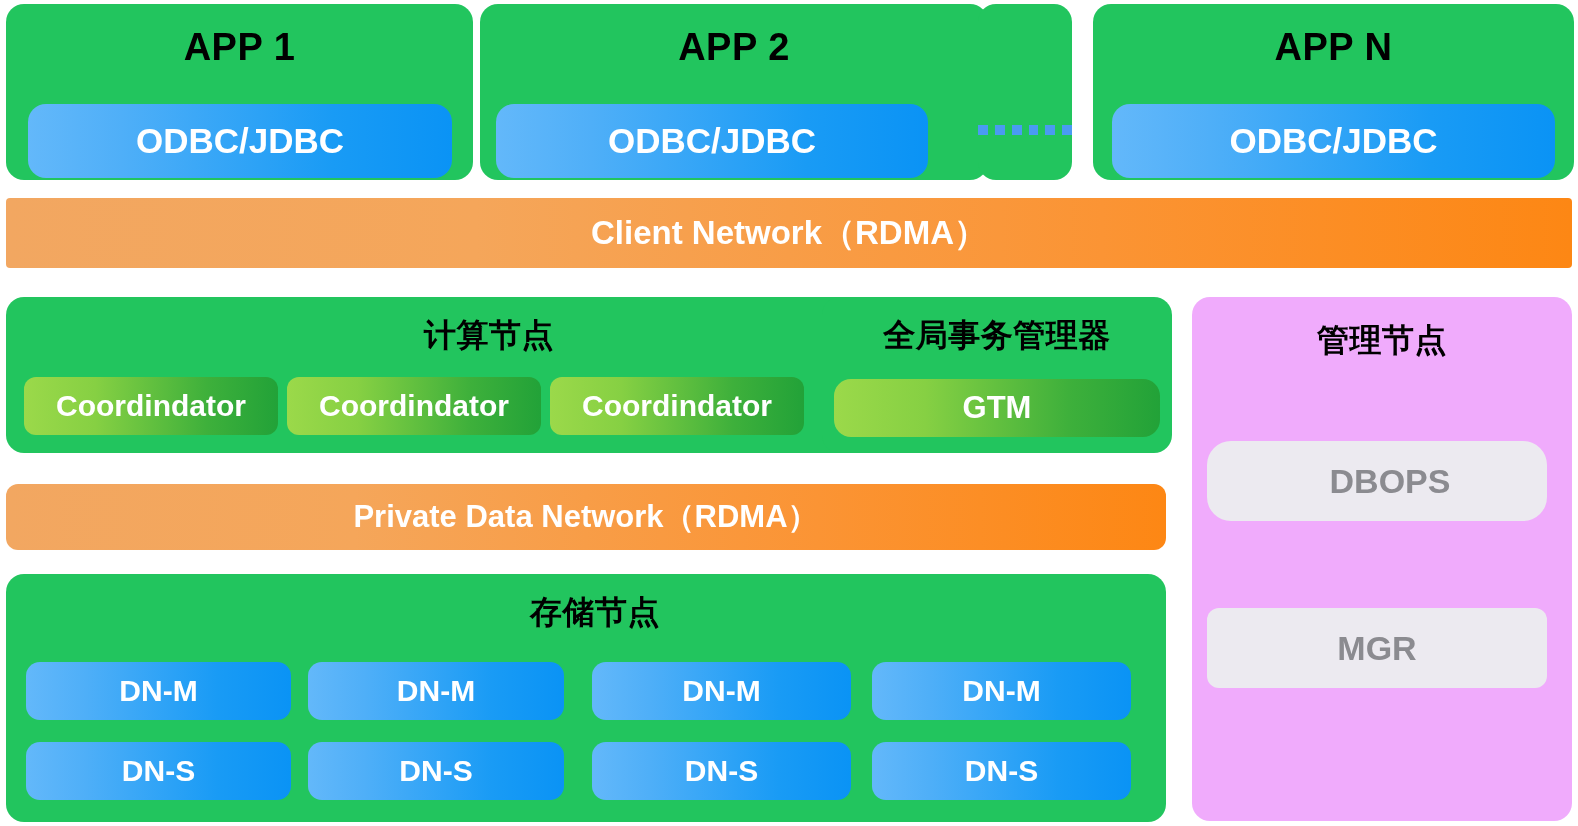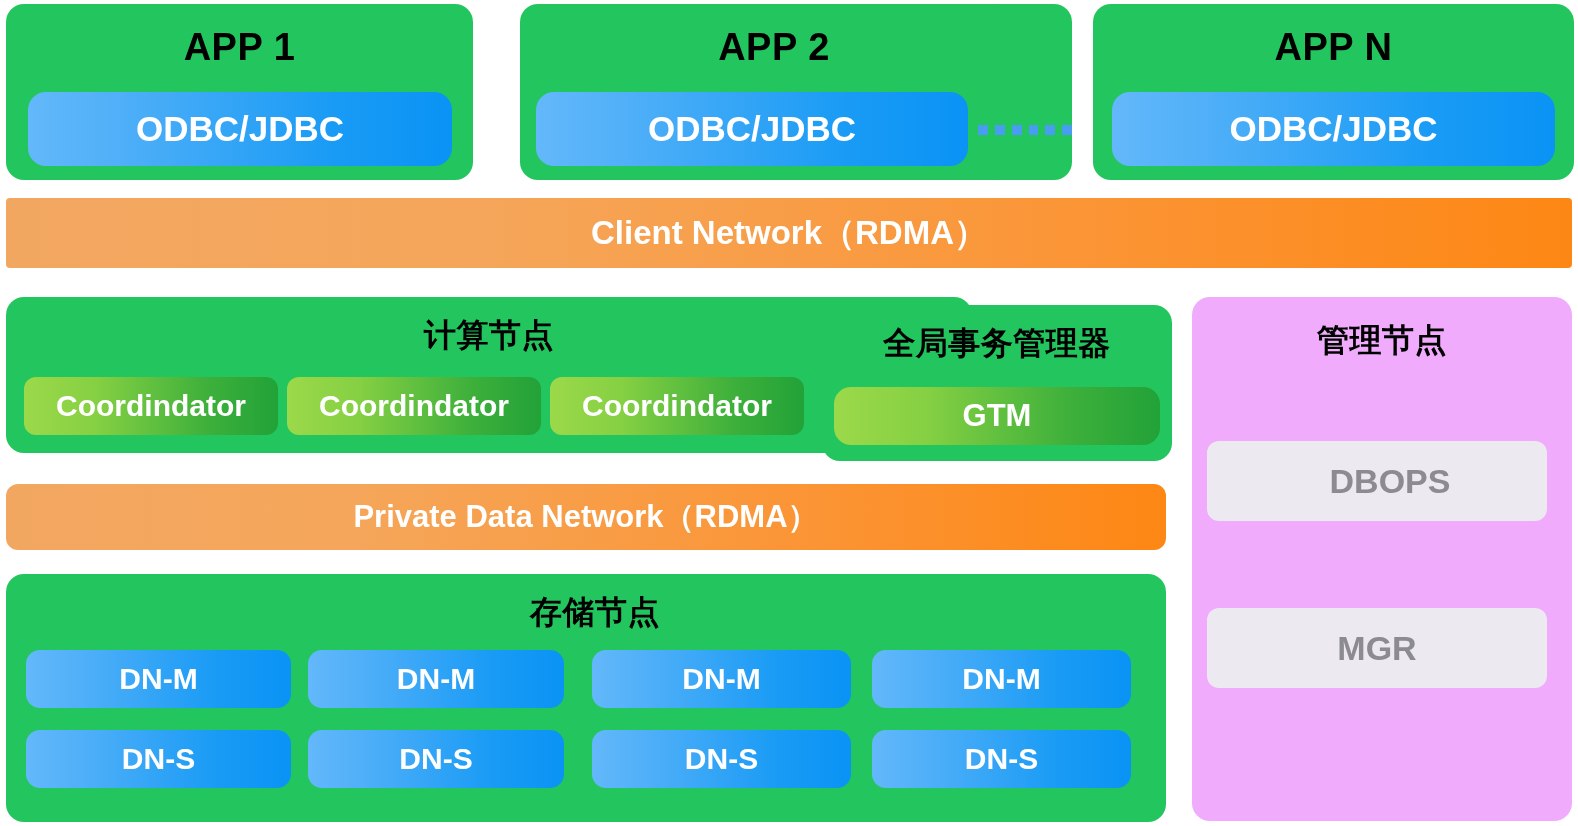--- a/index.html
+++ b/index.html
@@ -46,20 +46,21 @@
     display: flex;
     align-items: center;
     justify-content: center;
     color: #ffffff;
     font-weight: bold;
     box-sizing: border-box;
     white-space: nowrap;
   }
   .pill.blue {
     background: linear-gradient(90deg, #63B8FA 0%, #4FAFF8 22%, #199BF5 72%, #0A93F5 100%);
+    margin-top: 12px;
   }
   .pill.green {
     background: linear-gradient(90deg, #9BD94A 0%, #86D043 28%, #3EB03B 72%, #22A238 100%);
   }
   .pill.flat-grey {
     background: #ECEAF0;
     color: #8B8B90;
   }
 
   
@@ -91,21 +92,21 @@
 </head>
 <body>
 
 <div id="canvas">
 
   <div class="panel" style="left:6px; top:4px; width:467px; height:176px;">
     <div class="panel-title" style="top:22px; font-size:38px;">APP 1</div>
     <div class="pill blue" style="left:22px; top:88px; width:424px; height:74px; font-size:35px; border-radius:18px;">ODBC/JDBC</div>
   </div>
 
-  <div class="panel" style="left:520px; top:4px; width:508px; height:176px;">
+  <div class="panel" style="left:480px; top:4px; width:508px; height:176px;">
     <div class="panel-title" style="top:22px; font-size:38px;">APP 2</div>
     <div class="pill blue" style="left:16px; top:88px; width:432px; height:74px; font-size:35px; border-radius:18px;">ODBC/JDBC</div>
   </div>
 
   <div class="panel" style="left:978px; top:4px; width:94px; height:176px;">
     <div class="dots-row" style="left:0; right:0; top:121px; justify-content:center;">
       <span class="dot-sq"></span>
       <span class="dot-sq"></span>
       <span class="dot-sq"></span>
       <span class="dot-sq"></span>
@@ -121,28 +122,28 @@
 
   <div class="netbar" style="left:6px; top:198px; width:1566px; height:70px; font-size:33px; border-radius:4px;">Client Network（RDMA）</div>
 
   <div class="panel" style="left:6px; top:297px; width:966px; height:156px;">
     <div class="panel-title" style="top:17px; font-size:32px;">计算节点</div>
     <div class="pill green" style="left:18px; top:80px; width:254px; height:58px; font-size:30px; border-radius:12px;">Coordindator</div>
     <div class="pill green" style="left:281px; top:80px; width:254px; height:58px; font-size:30px; border-radius:12px;">Coordindator</div>
     <div class="pill green" style="left:544px; top:80px; width:254px; height:58px; font-size:30px; border-radius:12px;">Coordindator</div>
   </div>
 
-  <div class="panel" style="left:822px; top:297px; width:350px; height:156px;margin-top:8px;">
+  <div class="panel" style="left:822px; top:297px; width:350px; height:156px;">
     <div class="panel-title" style="top:17px; font-size:32px;">全局事务管理器</div>
     <div class="pill green" style="left:12px; top:82px; width:326px; height:58px; font-size:31px; border-radius:17px;">GTM</div>
   </div>
 
   <div class="panel grey" style="left:1192px; top:297px; width:380px; height:524px;">
     <div class="panel-title" style="top:22px; font-size:32px;">管理节点</div>
-    <div class="pill flat-grey" style="left:15px; top:144px; width:340px; height:80px; font-size:34px; border-radius:12px;padding-left:26px;">DBOPS</div>
+    <div class="pill flat-grey" style="left:15px; top:144px; width:340px; height:80px; font-size:34px; border-radius:24px;padding-left:26px;">DBOPS</div>
     <div class="pill flat-grey" style="left:15px; top:311px; width:340px; height:80px; font-size:34px; border-radius:12px;">MGR</div>
   </div>
 
   <div class="netbar" style="left:6px; top:484px; width:1160px; height:66px; font-size:31px; border-radius:12px;">Private Data Network（RDMA）</div>
 
   <div class="panel" style="left:6px; top:574px; width:1160px; height:248px;">
     <div class="panel-title" style="top:17px; font-size:32px;padding-left:18px;">存储节点</div>
 
     <div class="pill blue" style="left:20px; top:76px; width:265px; height:58px; font-size:30px; border-radius:14px;">DN-M</div>
     <div class="pill blue" style="left:20px; top:156px; width:265px; height:58px; font-size:30px; border-radius:14px;">DN-S</div>

